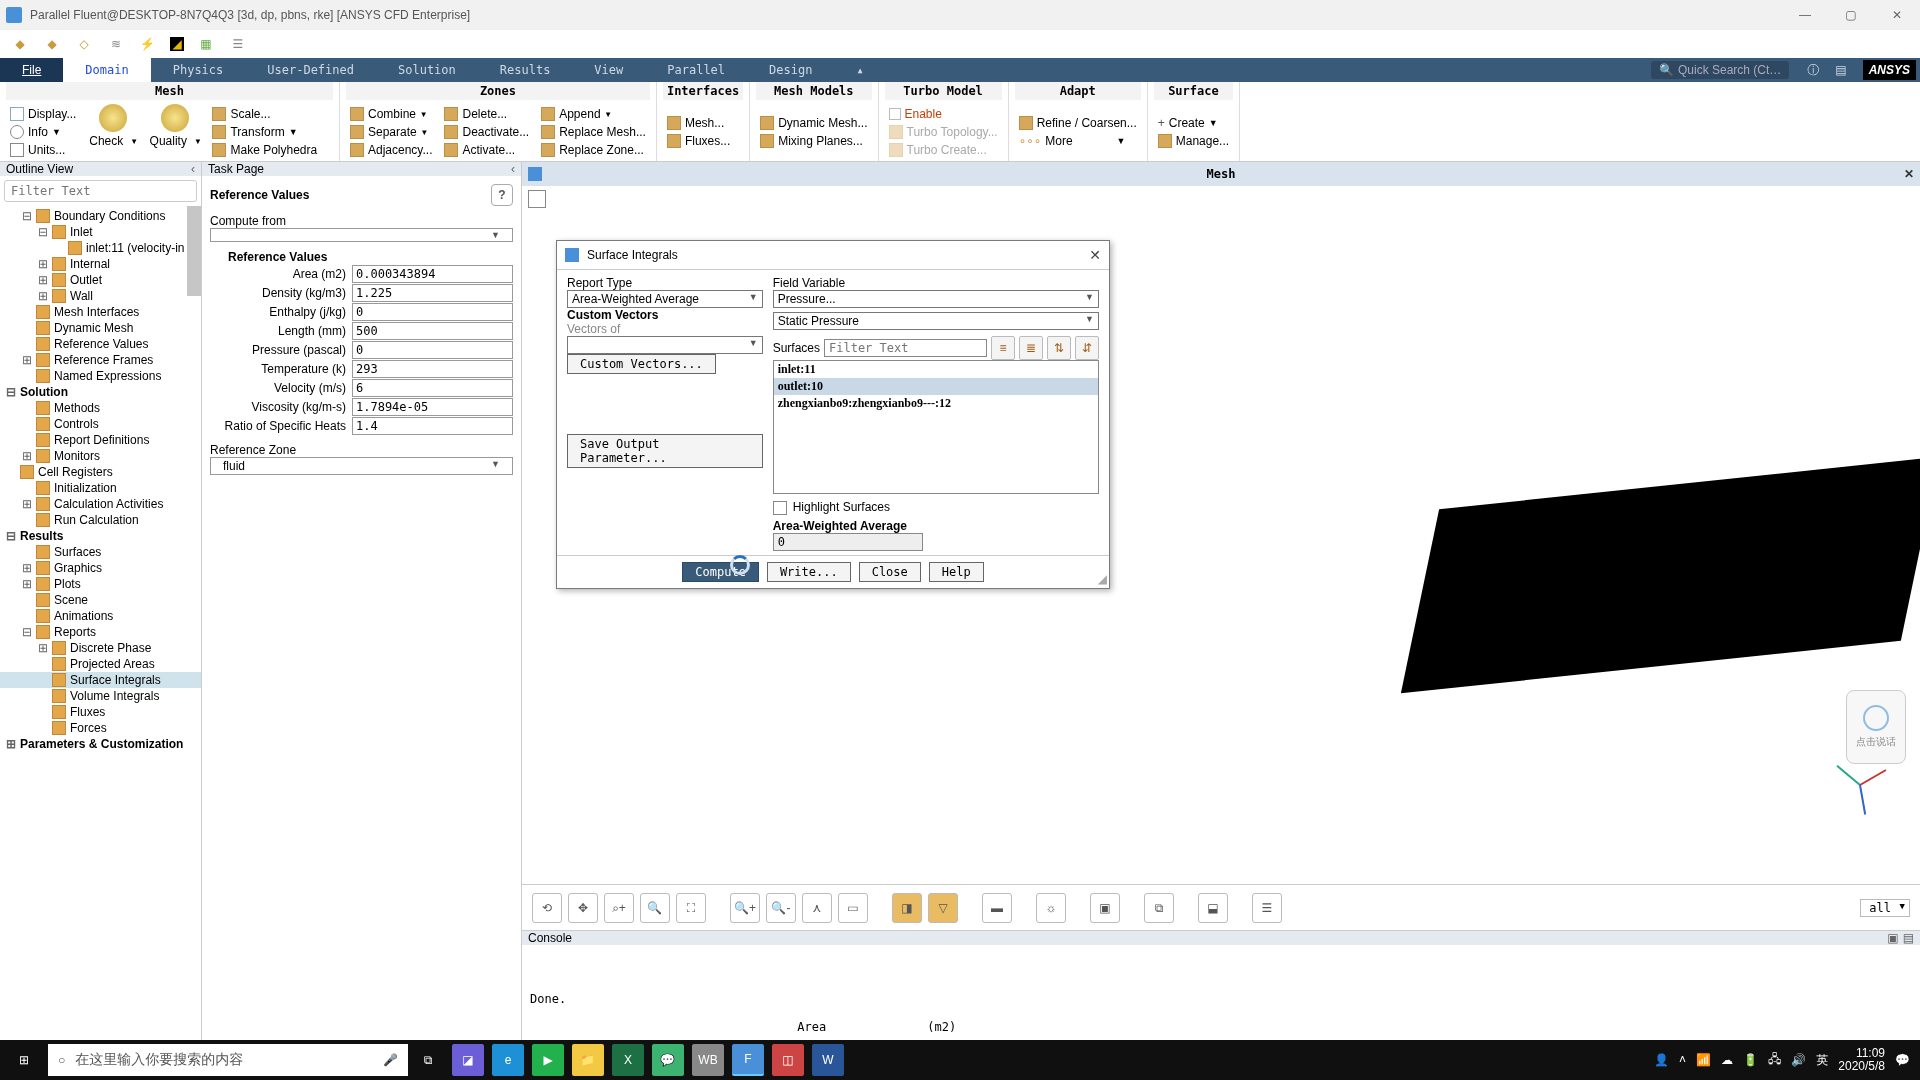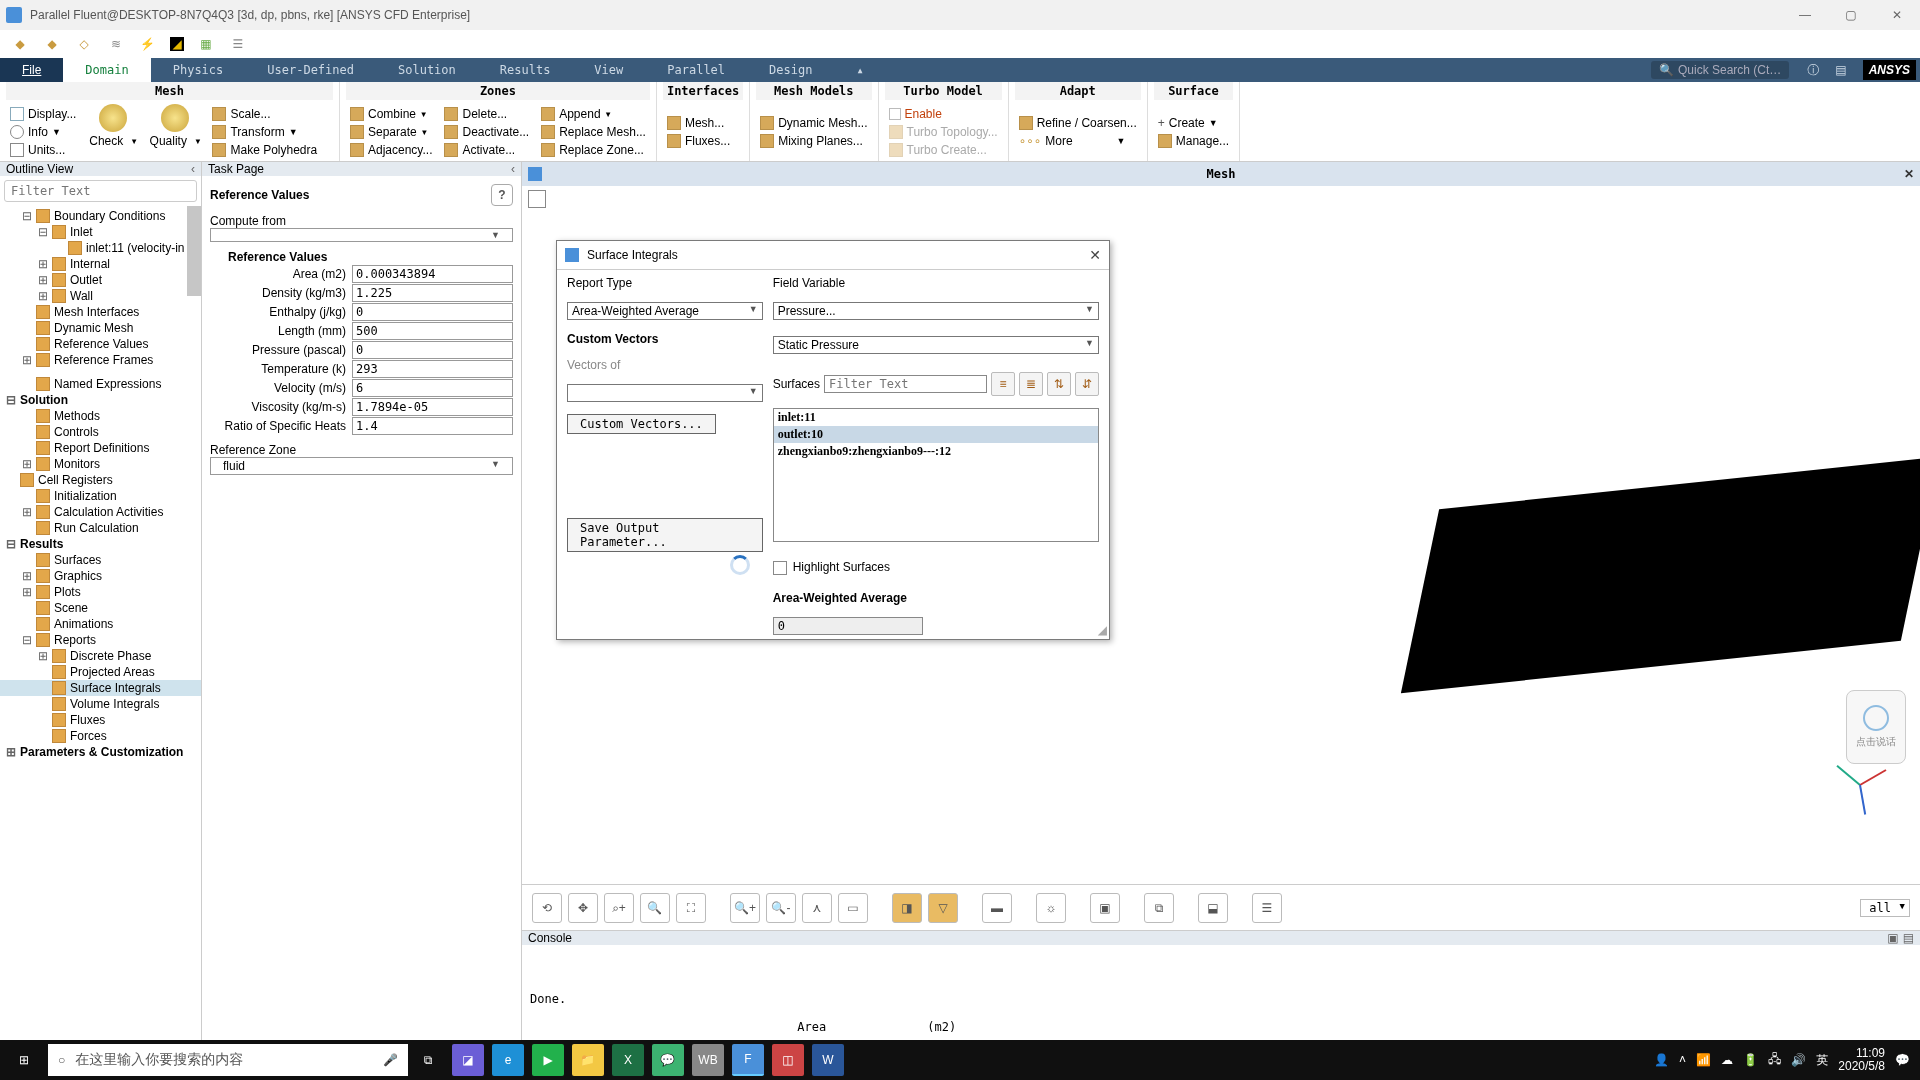--- a/index.html
+++ b/index.html
@@ -6,21 +6,21 @@
 body { background:#fff; width:1920px; height:1080px; overflow:hidden; }
 .titlebar { height:30px; background:#f1f1f1; display:flex; align-items:center; padding-left:6px; color:#555; }
 .titlebar .icon { width:16px; height:16px; background:#4a90d9; margin-right:8px; border-radius:2px; }
 .winbtns { margin-left:auto; display:flex; }
 .winbtn { width:46px; height:30px; display:flex; align-items:center; justify-content:center; color:#666; }
 .qat { height:28px; display:flex; align-items:center; gap:12px; padding-left:10px; }
 .qat span { width:20px; height:20px; display:inline-flex; align-items:center; justify-content:center; color:#666; }
 .menubar { height:24px; background:#3a5a7a; display:flex; align-items:stretch; }
 .menubar .tab { padding:0 22px; display:flex; align-items:center; color:#cdd9e5; font-family:Consolas,monospace; }
 .menubar .tab.first { background:#1a3654; color:#fff; }
-.menubar .tab.active { background:#fff; color:#15803d; }
+.menubar .tab.active { background:#fff; color:#1d4ed8; }
 .menubar .right { margin-left:auto; display:flex; align-items:center; }
 .search { background:rgba(0,0,0,.2); color:#aab; padding:2px 8px; border-radius:3px; margin-right:10px; display:flex; align-items:center; gap:4px; font-family:Consolas,monospace; }
 .ribbon { height:80px; background:#fff; border-bottom:1px solid #ccc; display:flex; }
 .ribgroup { border-right:1px solid #ddd; padding:0 6px; display:flex; flex-direction:column; }
 .ribhead { font-family:Consolas,monospace; font-weight:bold; text-align:center; background:#f3f3f3; padding:2px 4px; }
 .ribbody { flex:1; display:flex; gap:4px; padding-top:2px; }
 .ribcol { display:flex; flex-direction:column; gap:2px; justify-content:center; }
 .ribitem { font-family:Consolas,monospace; white-space:nowrap; padding:1px 4px; display:flex; align-items:center; gap:4px; cursor:default; }
 .ribitem .ic { width:14px; height:14px; background:#d6a95a; border:1px solid #b8904a; display:inline-block; }
 .ribbig { width:58px; text-align:center; font-family:Consolas,monospace; }
@@ -64,21 +64,21 @@
 .console-split { height:110px; border-top:1px solid #ccc; display:flex; flex-direction:column; }
 .console-body { flex:1; font-family:Consolas,monospace; padding:4px 8px; white-space:pre; overflow:auto;margin-top:43px; }
 .voice { position:absolute; right:14px; bottom:120px; width:60px; height:74px; border:1px solid #ccc; border-radius:8px; background:#f7f7f7; display:flex; flex-direction:column; align-items:center; justify-content:center; gap:4px; }
 .voice .mic { width:26px; height:26px; border:2px solid #8fbce0; border-radius:50%; }
 .voice .txt { font-size:10px; color:#888; }
 .dialog { position:absolute; left:556px; top:240px; width:554px; background:#fff; border:1px solid #7a7a7a; box-shadow:2px 2px 6px rgba(0,0,0,.3); }
 .dlg-title { background:#fff; border-bottom:1px solid #ccc; padding:6px 8px; display:flex; align-items:center; }
 .dlg-title .dic { width:14px; height:14px; background:#4a90d9; margin-right:8px; }
 .dlg-title .dx { margin-left:auto; font-size:14px; color:#444; }
 .dlg-body { padding:6px 10px 4px 10px; font-family:Consolas,monospace; display:flex; gap:10px; }
-.dlg-col { flex:1; display:flex; flex-direction:column; gap:12px; }
+.dlg-col { flex:1; display:flex; flex-direction:column; gap:0; }
 .dlg-select { border:1px solid #777; padding:1px 4px; display:flex; background:#fff; }
 .dlg-select::after { content:"▼"; margin-left:auto; font-size:9px; color:#555; }
 .dlg-label { }
 .surflist { border:1px solid #888; height:134px; overflow:auto; }
 .surflist div { padding:1px 4px; font-family:"Segoe UI";font-weight:bold; }
 .surflist div.sel { background:#c8d8e6; }
 .dlg-filter { display:flex; gap:4px; align-items:center; }
 .dlg-filter input { flex:1; border:1px solid #888; padding:1px 4px; color:#888; font-family:Consolas,monospace; }
 .tinybtn { width:24px; height:24px; border:1px solid #bbb; background:#f4f4f4; display:flex; align-items:center; justify-content:center; color:#a05a12; border-radius:2px; }
 .dlg-btn { border:1px solid #666; padding:2px 12px; background:#f4f4f4; font-family:Consolas,monospace; display:inline-block; }
@@ -352,21 +352,21 @@
         <div class="treeitem" style="padding-left: 22px;">
           <span class="exp"></span>
           <span class="tic"></span>
           <span>Reference Values</span>
         </div>
         <div class="treeitem" style="padding-left: 22px;">
           <span class="exp">⊞</span>
           <span class="tic"></span>
           <span>Reference Frames</span>
         </div>
-        <div class="treeitem" style="padding-left: 22px; margin-top: 8px;">
+        <div class="treeitem" style="padding-left: 22px;">
           <span class="exp"></span>
           <span class="tic"></span>
           <span>Named Expressions</span>
         </div>
         <div class="treeitem bold" style="padding-left: 6px;">
           <span class="exp">⊟</span>
           <span>Solution</span>
         </div>
         <div class="treeitem" style="padding-left: 22px;">
           <span class="exp"></span>
@@ -638,20 +638,26 @@
       </div>
       <div class="surflist" id="surflist">
           <div>inlet:11</div>
           <div class="sel">outlet:10</div>
           <div>zhengxianbo9:zhengxianbo9---:12</div>
         </div>
       <div style="margin-top:6px"><span class="chk"></span><span>Highlight Surfaces</span></div>
       <div class="dlg-label" style="font-weight:bold;margin-top:4px">Area-Weighted Average</div>
       <input style="background: rgb(238, 238, 238); border: 1px solid rgb(136, 136, 136); padding: 1px 4px; width: 150px; font-family: Consolas, monospace;" readonly="" value="0">
     </div>
+  </div>
+  <div class="dlg-foot">
+    <span class="dlg-btn primary">Compute</span>
+    <span class="dlg-btn">Write...</span>
+    <span class="dlg-btn">Close</span>
+    <span class="dlg-btn">Help</span>
   </div>
   <div style="position:absolute;right:2px;bottom:2px;color:#aaa;font-size:12px">◢</div>
 </div>
 <div class="spinner"></div>
 
 <div class="taskbar">
   <div class="start">⊞</div>
   <div class="searchbar">
     <span>○</span>
     <span style="font-size:14px">在这里输入你要搜索的内容</span>

